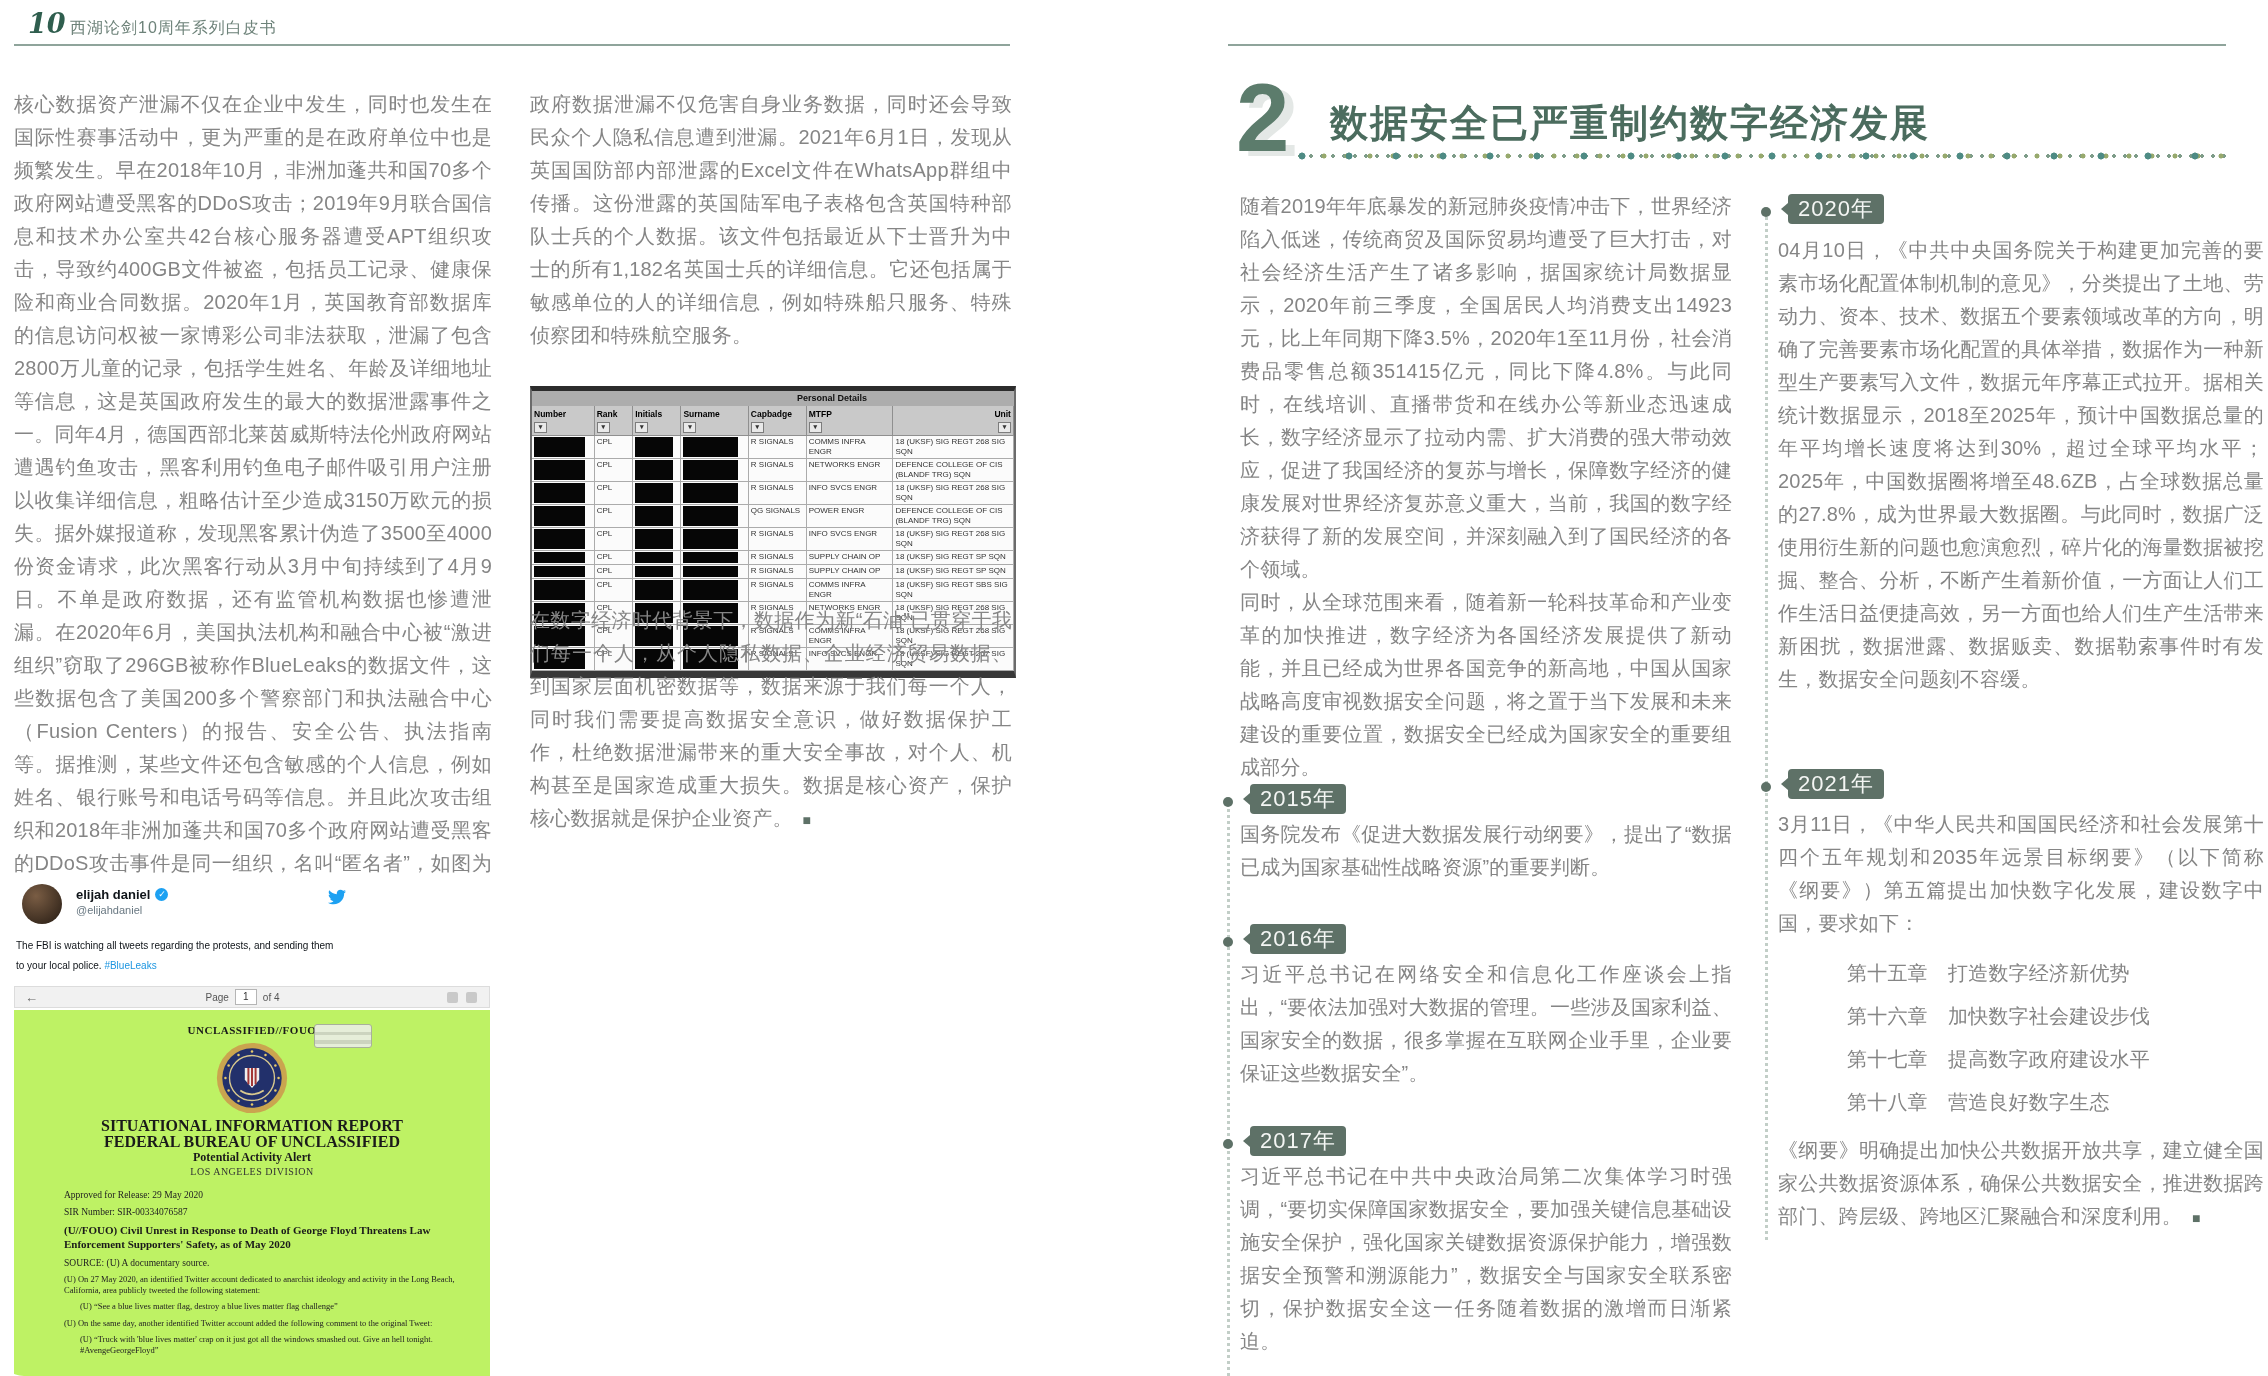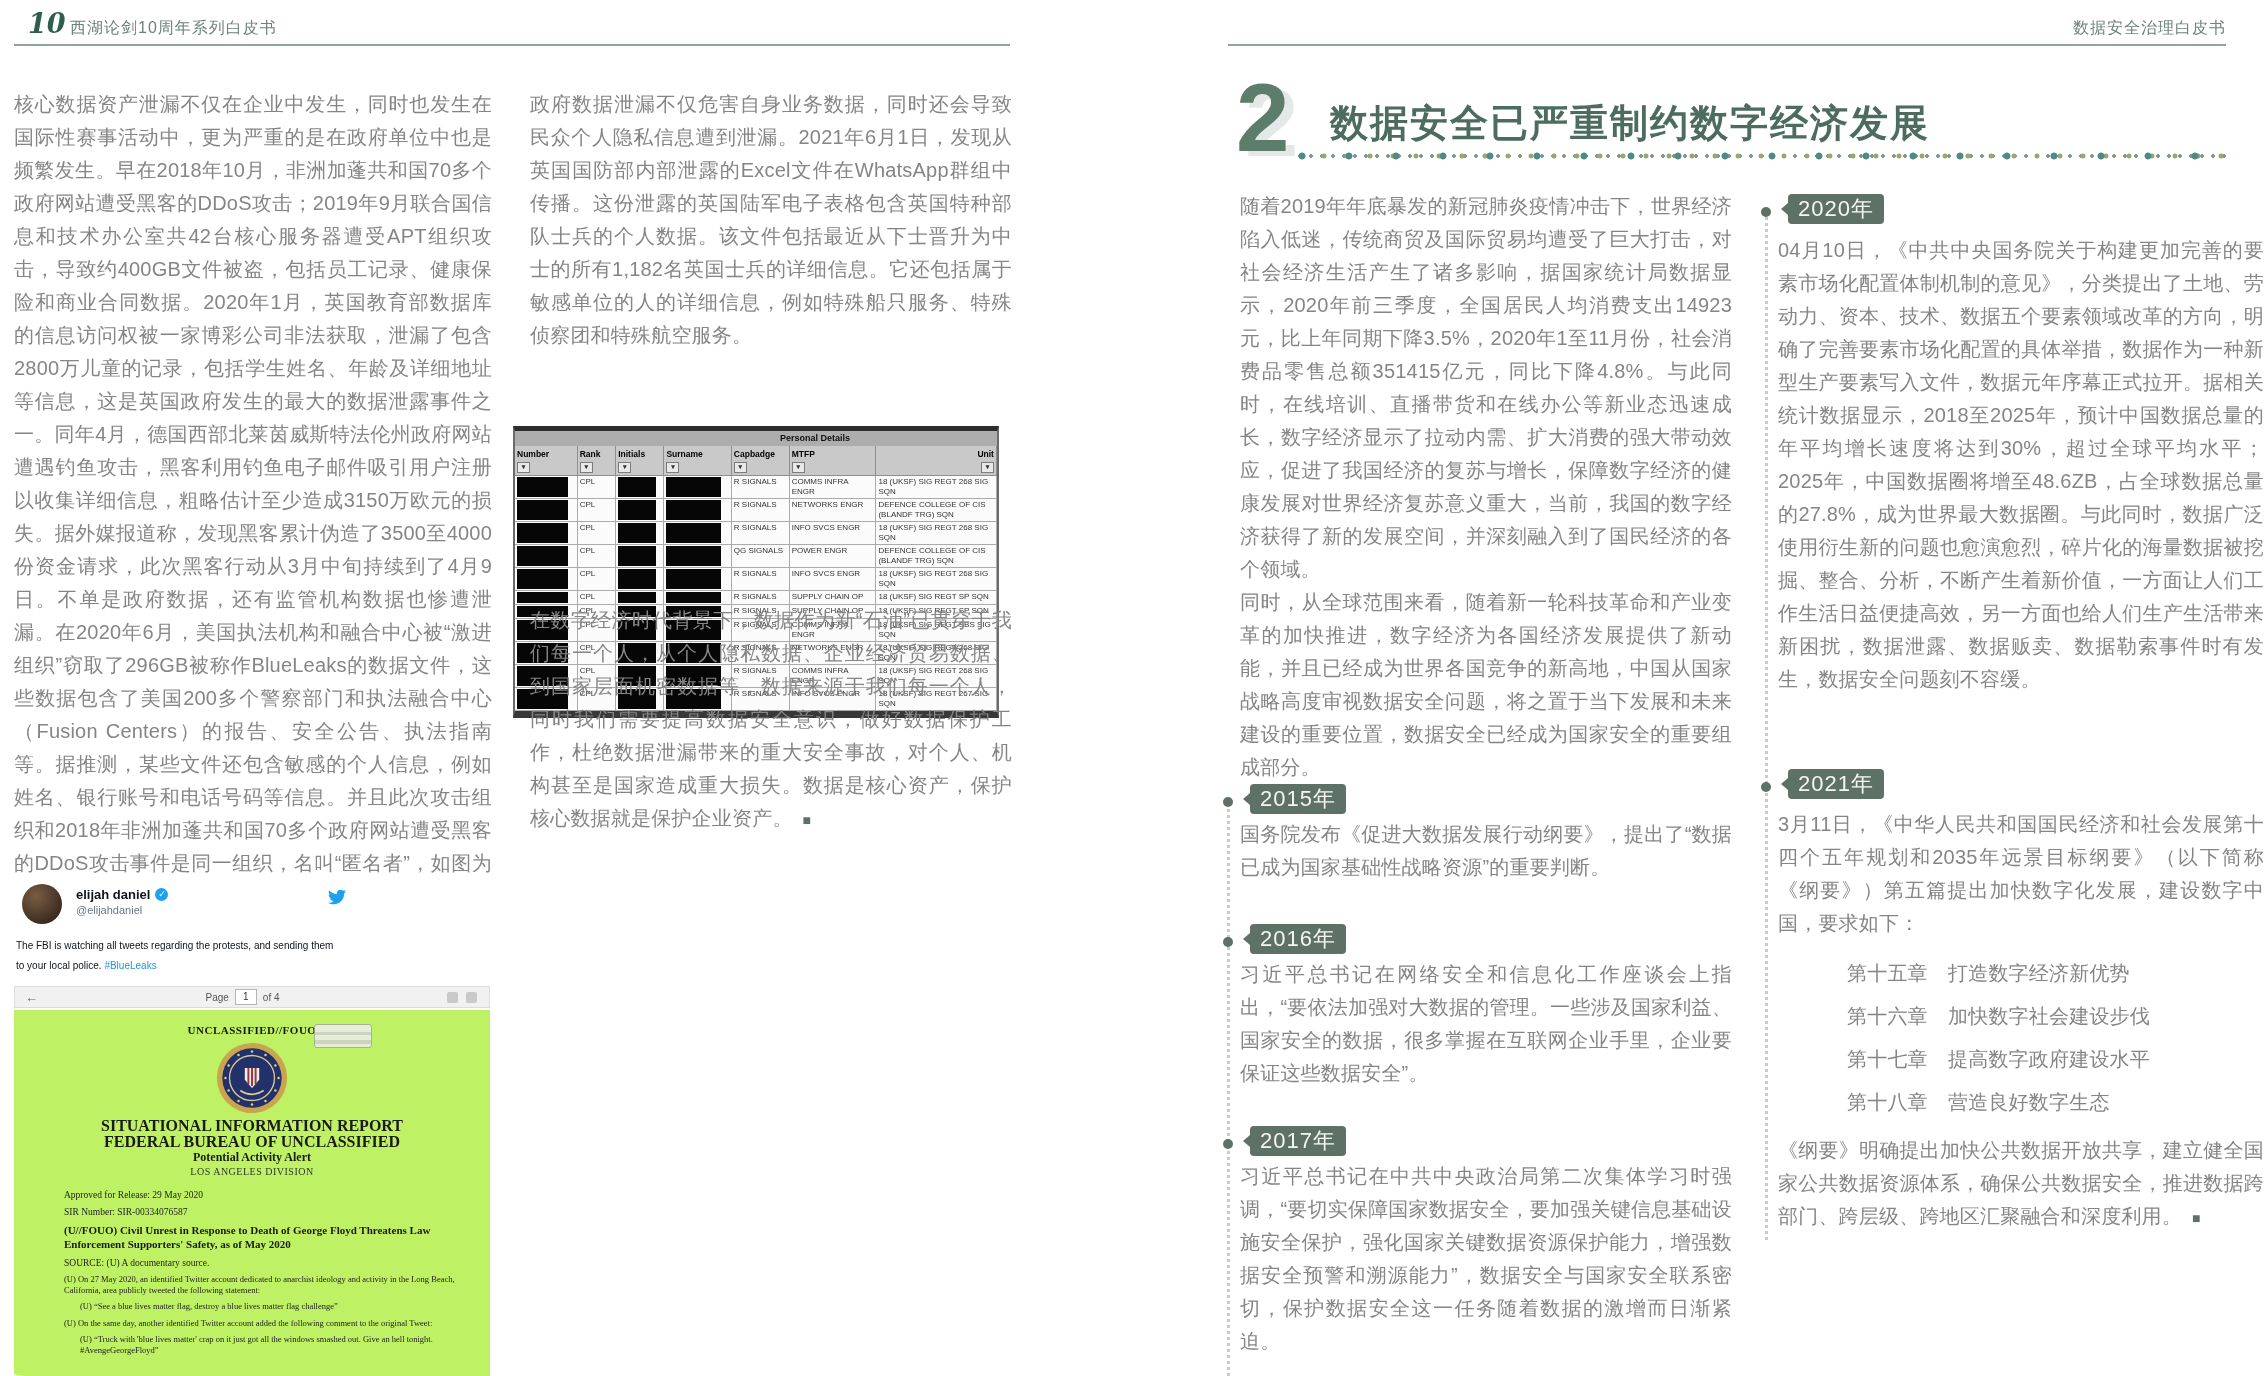--- a/index.html
+++ b/index.html
@@ -90,28 +90,27 @@
 </style>
 </head>
 <body>
 
 <div class="spread">
 
   <div class="lp-logo">10</div>
   <div class="run-head" style="left:70px;">西湖论剑10周年系列白皮书</div>
   <div class="rule" style="left:14px;width:996px;"></div>
 
-  <div class="run-head" style="left:1228px;width:998px;text-align:right;">数据安全治理白皮书</div>
   <div class="rule" style="left:1228px;width:998px;"></div>
 
   <div class="para" style="left:14px;top:88px;width:478px;">核心数据资产泄漏不仅在企业中发生，同时也发生在国际性赛事活动中，更为严重的是在政府单位中也是频繁发生。早在2018年10月，非洲加蓬共和国70多个政府网站遭受黑客的DDoS攻击；2019年9月联合国信息和技术办公室共42台核心服务器遭受APT组织攻击，导致约400GB文件被盗，包括员工记录、健康保险和商业合同数据。2020年1月，英国教育部数据库的信息访问权被一家博彩公司非法获取，泄漏了包含2800万儿童的记录，包括学生姓名、年龄及详细地址等信息，这是英国政府发生的最大的数据泄露事件之一。同年4月，德国西部北莱茵威斯特法伦州政府网站遭遇钓鱼攻击，黑客利用钓鱼电子邮件吸引用户注册以收集详细信息，粗略估计至少造成3150万欧元的损失。据外媒报道称，发现黑客累计伪造了3500至4000份资金请求，此次黑客行动从3月中旬持续到了4月9日。不单是政府数据，还有监管机构数据也惨遭泄漏。在2020年6月，美国执法机构和融合中心被“激进组织”窃取了296GB被称作BlueLeaks的数据文件，这些数据包含了美国200多个警察部门和执法融合中心（Fusion Centers）的报告、安全公告、执法指南等。据推测，某些文件还包含敏感的个人信息，例如姓名、银行账号和电话号码等信息。并且此次攻击组织和2018年非洲加蓬共和国70多个政府网站遭受黑客的DDoS攻击事件是同一组织，名叫“匿名者”，如图为BlueLeaks文件泄漏图公告。</div>
 
   <div class="para" style="left:530px;top:88px;width:482px;">政府数据泄漏不仅危害自身业务数据，同时还会导致民众个人隐私信息遭到泄漏。2021年6月1日，发现从英国国防部内部泄露的Excel文件在WhatsApp群组中传播。这份泄露的英国陆军电子表格包含英国特种部队士兵的个人数据。该文件包括最近从下士晋升为中士的所有1,182名英国士兵的详细信息。它还包括属于敏感单位的人的详细信息，例如特殊船只服务、特殊侦察团和特殊航空服务。</div>
 
-  <div class="excel" style="left:513px;top:386px;width:482px;margin-top:40px;">
+  <div class="excel" style="left:530px;top:386px;width:482px;">
     <div class="xl-super">Personal Details</div>
     <div class="xl-headrow">
         <div class="xl-h">Number</div>
         <div class="xl-h">Rank</div>
         <div class="xl-h">Initials</div>
         <div class="xl-h">Surname</div>
         <div class="xl-h">Capbadge</div>
         <div class="xl-h">MTFP</div>
         <div class="xl-h">Unit</div>
       </div>

